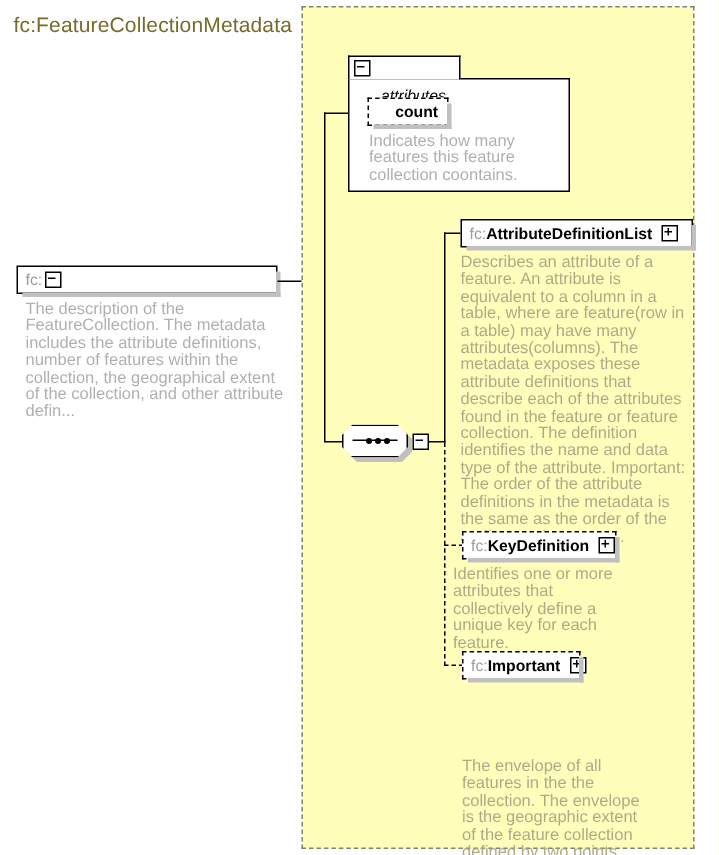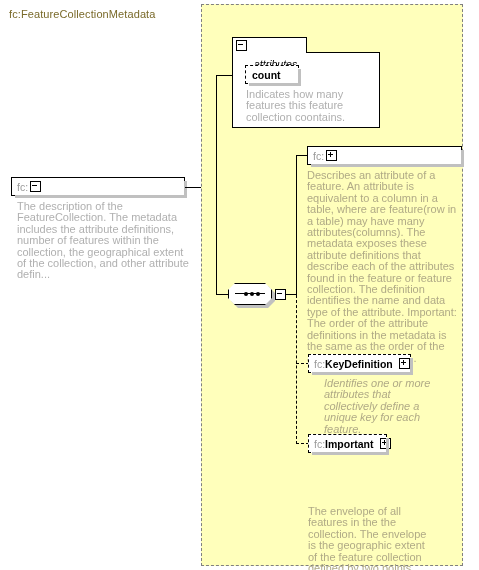--- a/index.html
+++ b/index.html
@@ -23,21 +23,21 @@
     width: 262px;
     height: 562px;
     background: #ffffbb;
     border: 1px dashed #808080;
     box-sizing: border-box;
   }
   #metadata-group-title {
     position: absolute;
     left: 9px;
     top: 8px;
-    font-size: 11px;
+    font-size: 14px;
     color: #7a6a2a;
     letter-spacing: .1px;
     white-space: nowrap;
   }
 
   
   .node {
     position: absolute;
     box-sizing: border-box;
     background: #ffffff;
@@ -239,54 +239,55 @@
 <div class="dl v" style="left:296px; top:295px; height:149px;"></div>
 <div class="dl h" style="left:296px; top:363px; width:13px;"></div>
 <div class="dl h" style="left:296px; top:443px; width:13px;"></div>
 
 <div id="attributes-box"></div>
 <div id="attributes-tab">
   <span class="toggle"></span>
   <span class="nm italic">attributes</span>
 </div>
 
-<div class="node dashed" style="left:245px; top:65px; width:54px; justify-content:flex-start;">
+<div class="node dashed" style="left:245px; top:65px; width:54px; justify-content:flex-end;">
   <span class="nm" style="padding:0 6px;">count</span>
   <span class="shadow"></span>
   <span class="shadow-r"></span>
 </div>
 <div class="annot onwhite" style="left:246px; top:89px; width:120px;">Indicates how many features this feature collection coontains.</div>
 
 <div id="sequence-node">
   <div class="oct-shadow"></div>
   <div class="oct"></div>
   <div class="dots">
     <span class="dot" style="left:9px;"></span>
     <span class="dot" style="left:15px;"></span>
     <span class="dot" style="left:21px;"></span>
   </div>
   <div class="seq-toggle"></div>
 </div>
 
 <div class="node" style="left:307px; top:146px; width:155px;">
   <span class="ns">fc:</span>
+  <span class="nm">AttributeDefinitionList</span>
   <span class="toggle plus inbox"></span>
   <span class="shadow"></span>
   <span class="shadow-r"></span>
 </div>
 <div class="annot" style="left:307px; top:170px; width:150px;">Describes an attribute of a feature. An attribute is equivalent to a column in a table, where are feature(row in a table) may have many attributes(columns). The metadata exposes these attribute definitions that describe each of the attributes found in the feature or feature collection. The definition identifies the name and data type of the attribute. Important: The order of the attribute definitions in the metadata is the same as the order of the attribute vales return...</div>
 
 <div class="node dashed" style="left:308px; top:354px; width:103px;">
   <span class="ns">fc:</span>
   <span class="nm">KeyDefinition</span>
   <span class="toggle plus inbox"></span>
   <span class="shadow"></span>
   <span class="shadow-r"></span>
 </div>
-<div class="annot" style="left:324px; top:378px; width:120px;font-style:italic;">Identifies one or more attributes that collectively define a unique key for each feature.</div>
+<div class="annot" style="left:302px; top:378px; width:120px;">Identifies one or more attributes that collectively define a unique key for each feature.</div>
 
 <div class="node dashed" style="left:308px; top:434px; width:79px;">
   <span class="ns">fc:</span>
   <span class="nm">Important</span>
   <span class="toggle plus inbox"></span>
   <span class="shadow"></span>
   <span class="shadow-r"></span>
 </div>
 <div class="annot" style="left:308px; top:458px; width:128px;margin-top:48px;">The envelope of all features in the the collection. The envelope is the geographic extent of the feature collection defined by two points (lower left and upper right). If the envelope is not known, and empty envel...</div>
 

